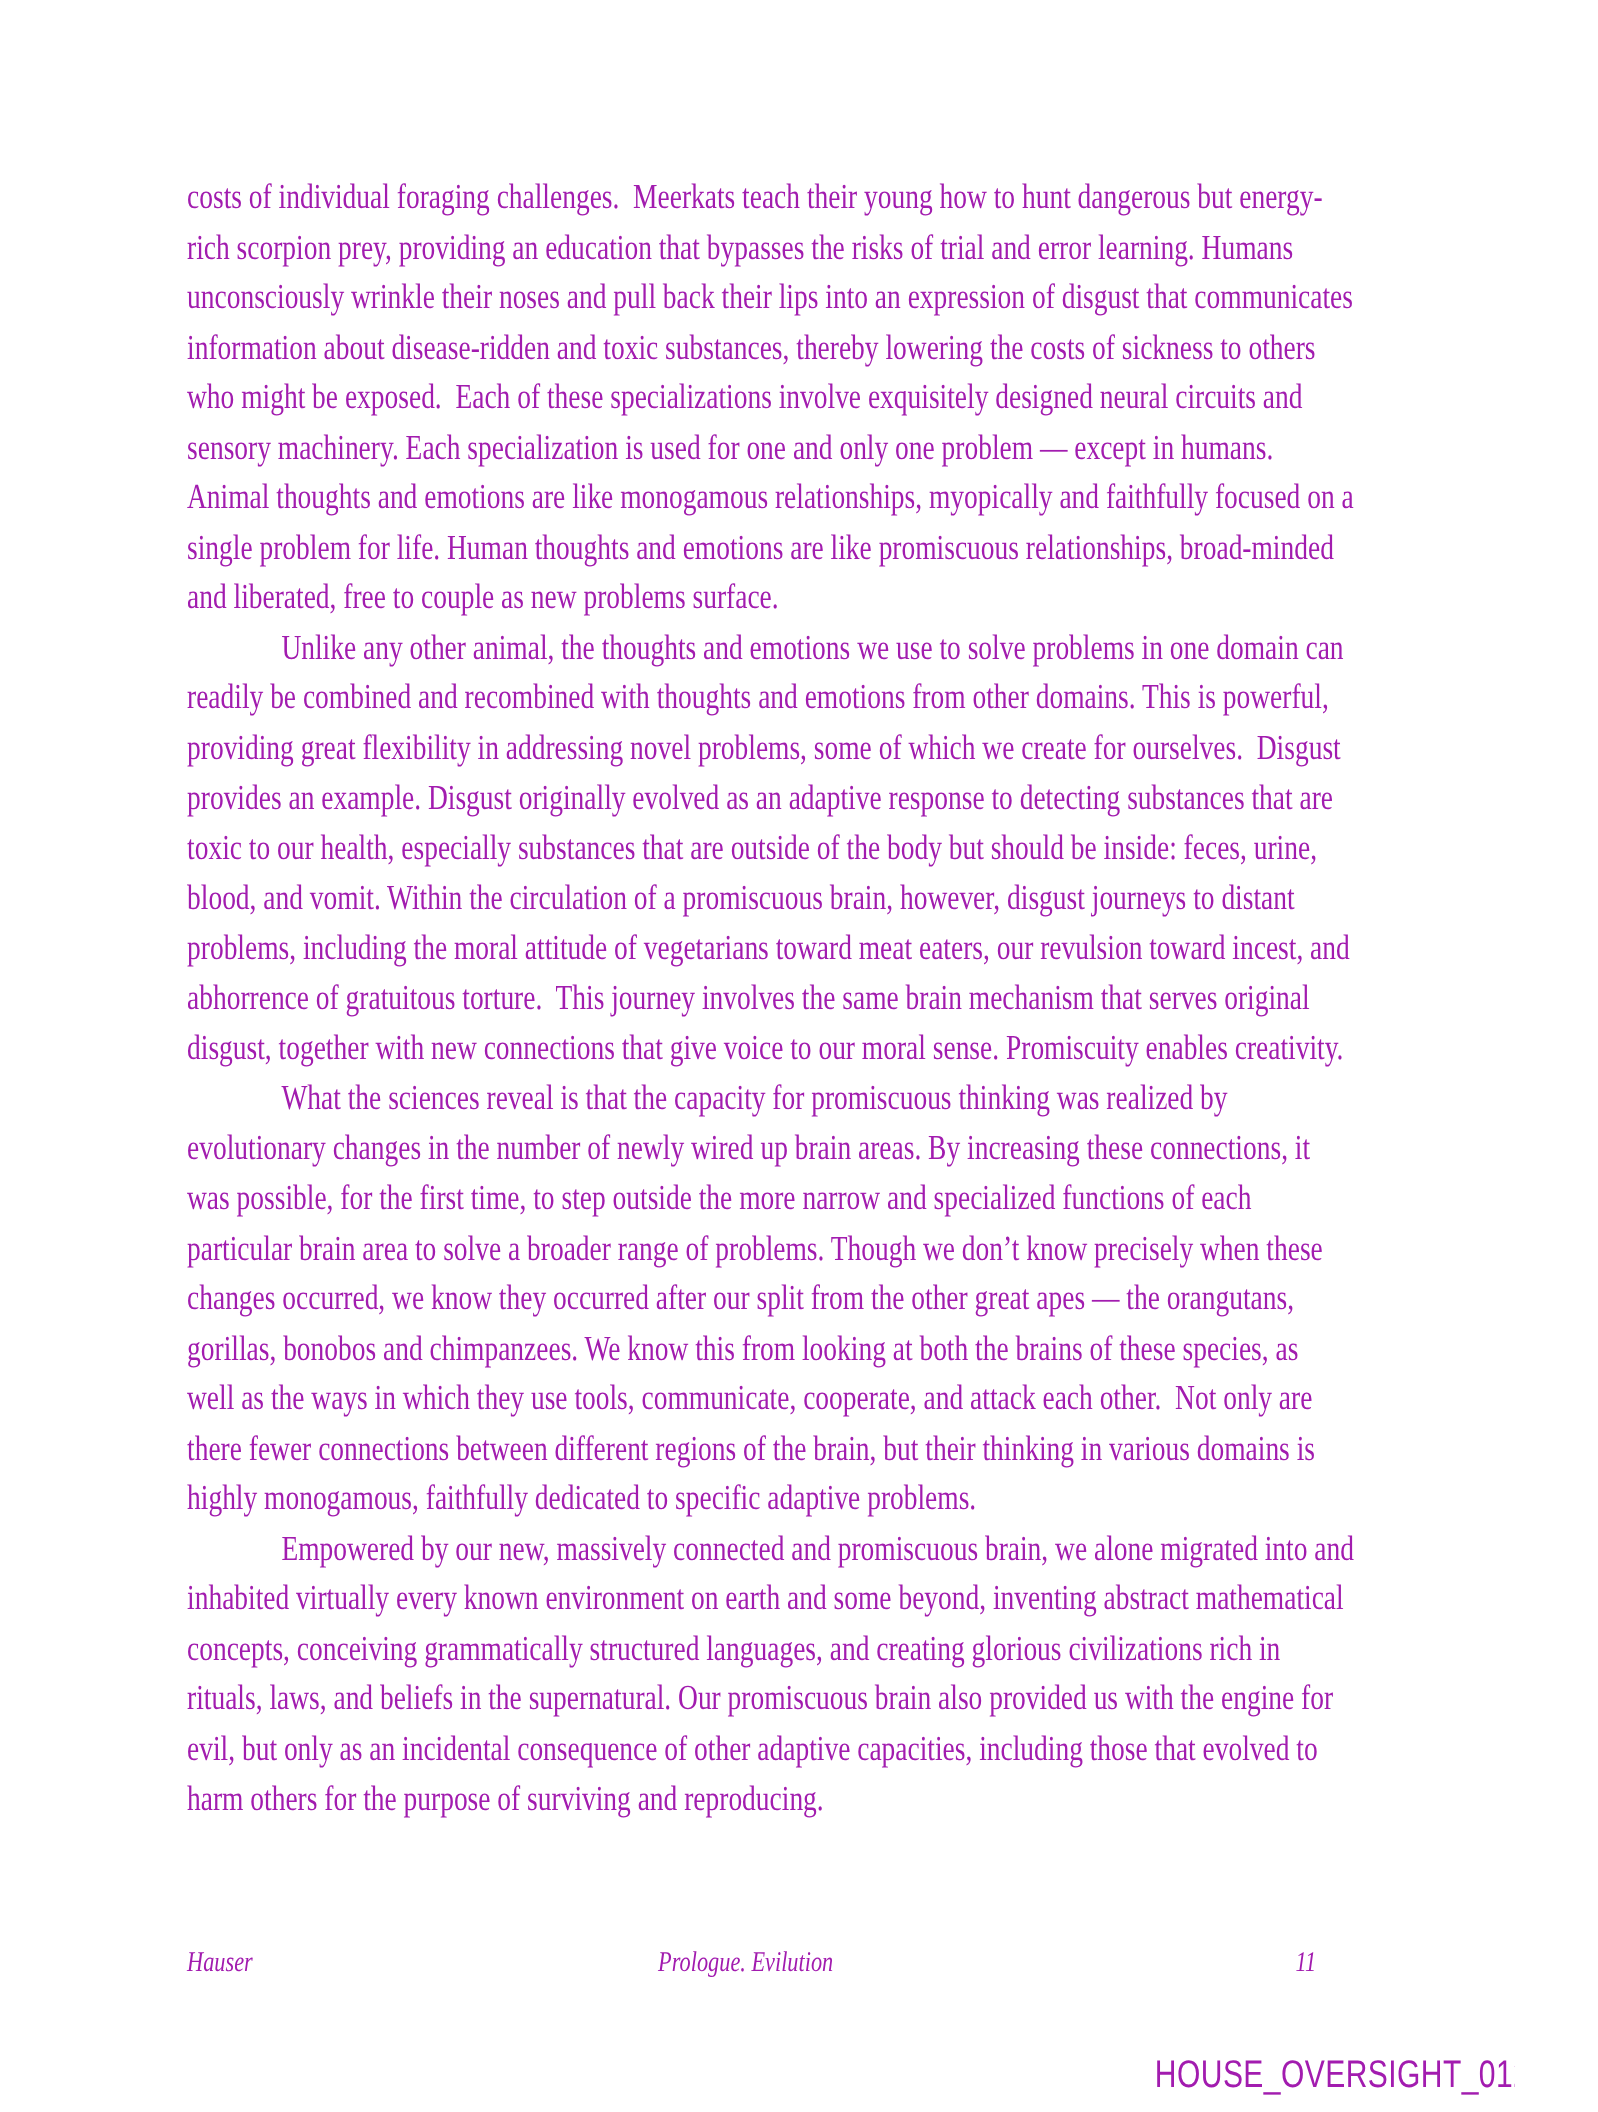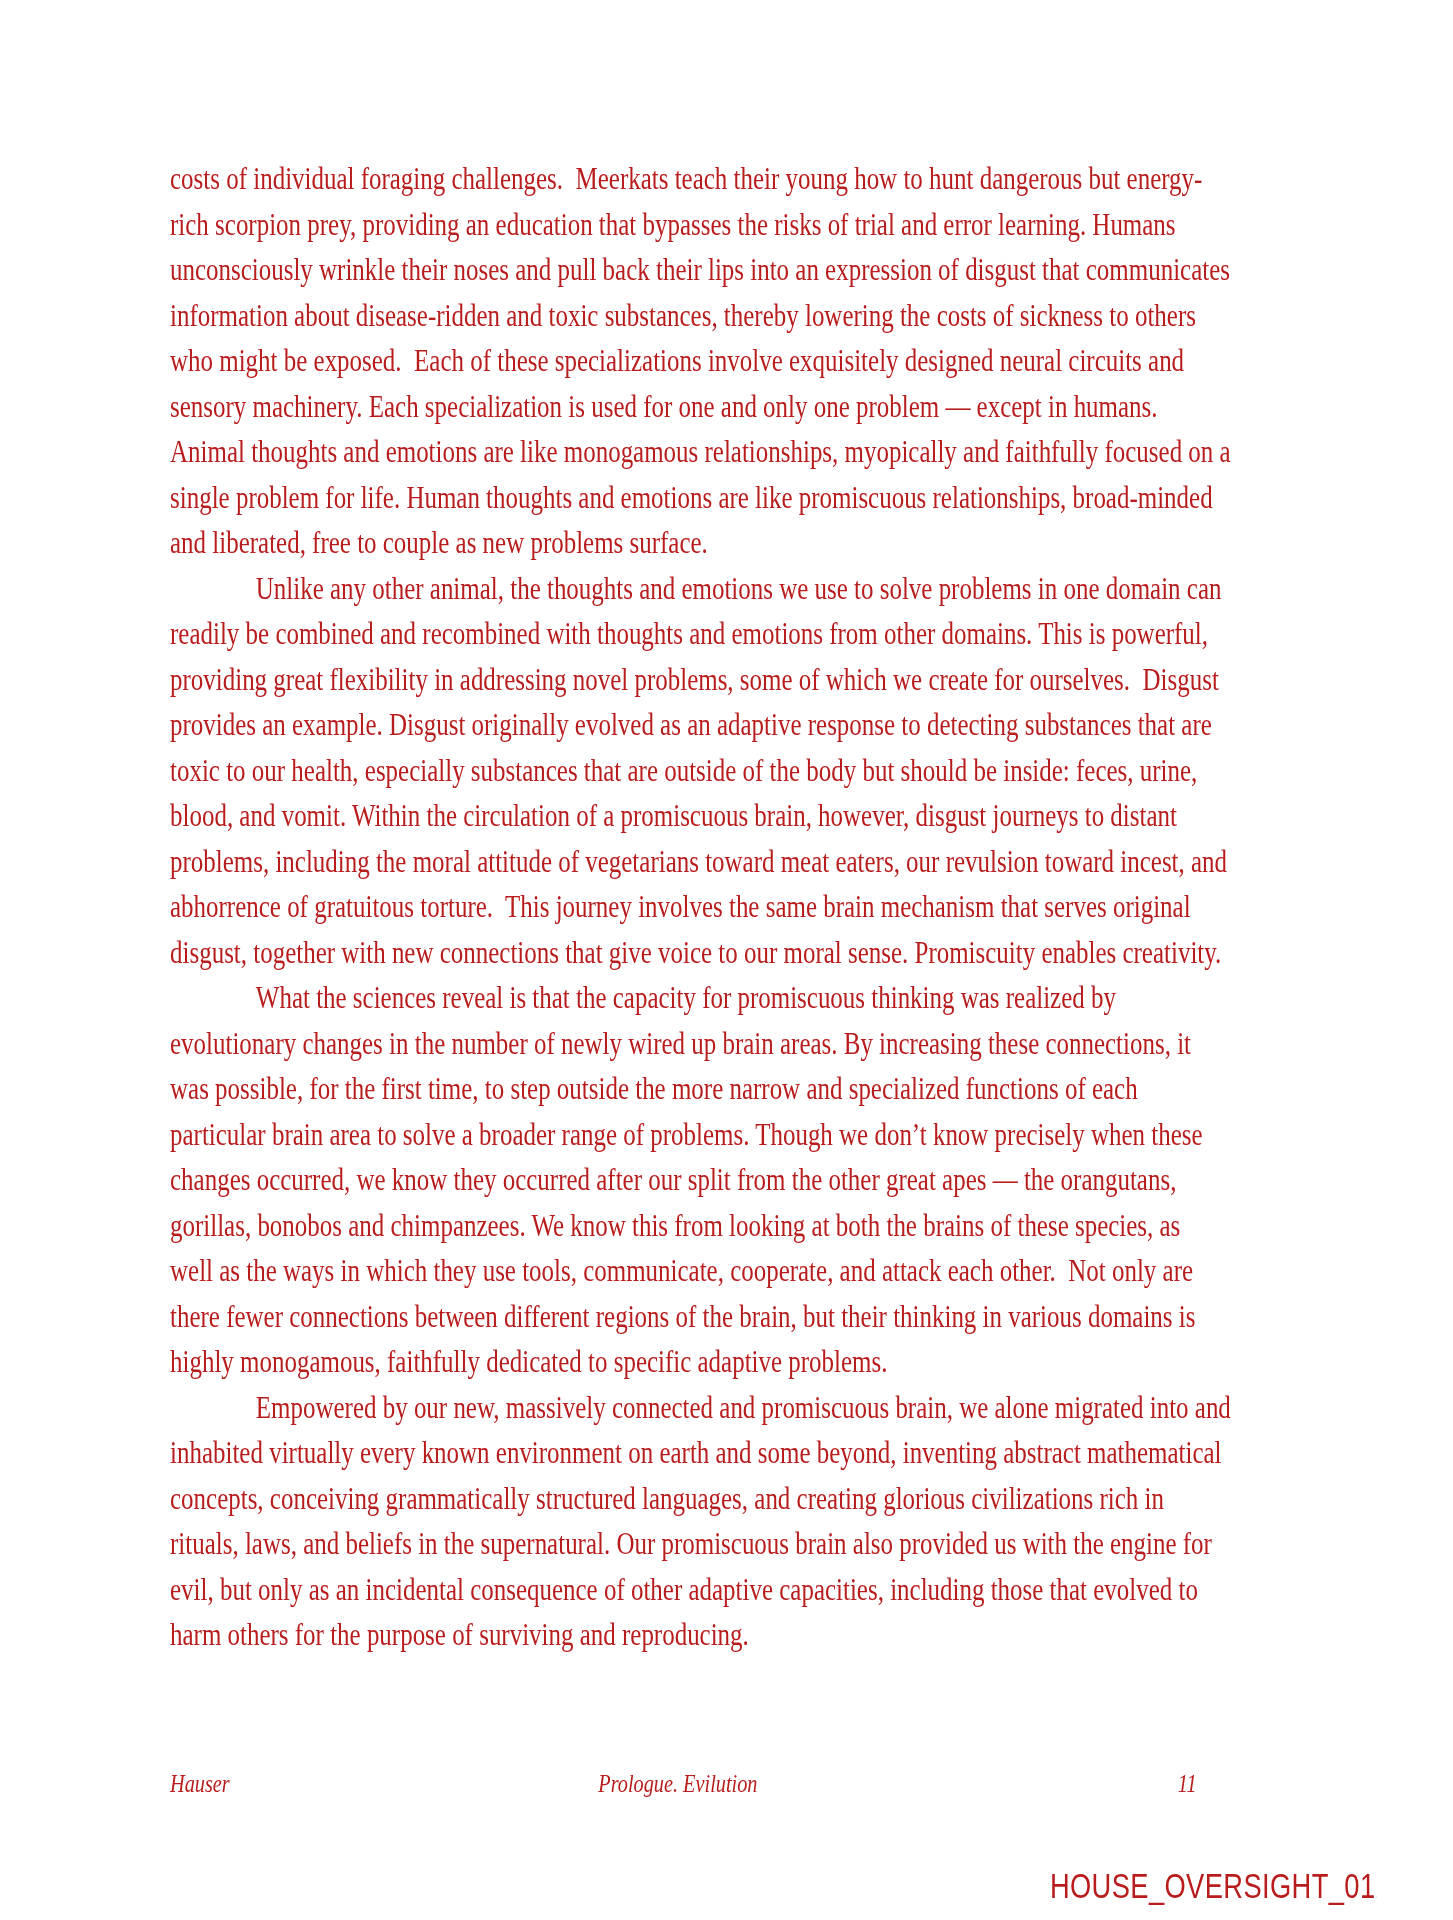--- a/index.html
+++ b/index.html
@@ -6,21 +6,21 @@
     margin: 0;
     padding: 0;
     background: #ffffff;
   }
   .page {
     position: relative;
     width: 1377px;
     height: 1920px;
     background: #ffffff;
     overflow: hidden;
-    color: #b91c1c;
+    color: #a21caf;
     font-family: "Liberation Serif", serif;
   }
   
   .scale-wrap {
     position: absolute;
     top: 0;
     left: 0;
     width: 1863px;
     height: 1920px;
     transform: scaleX(0.78);

